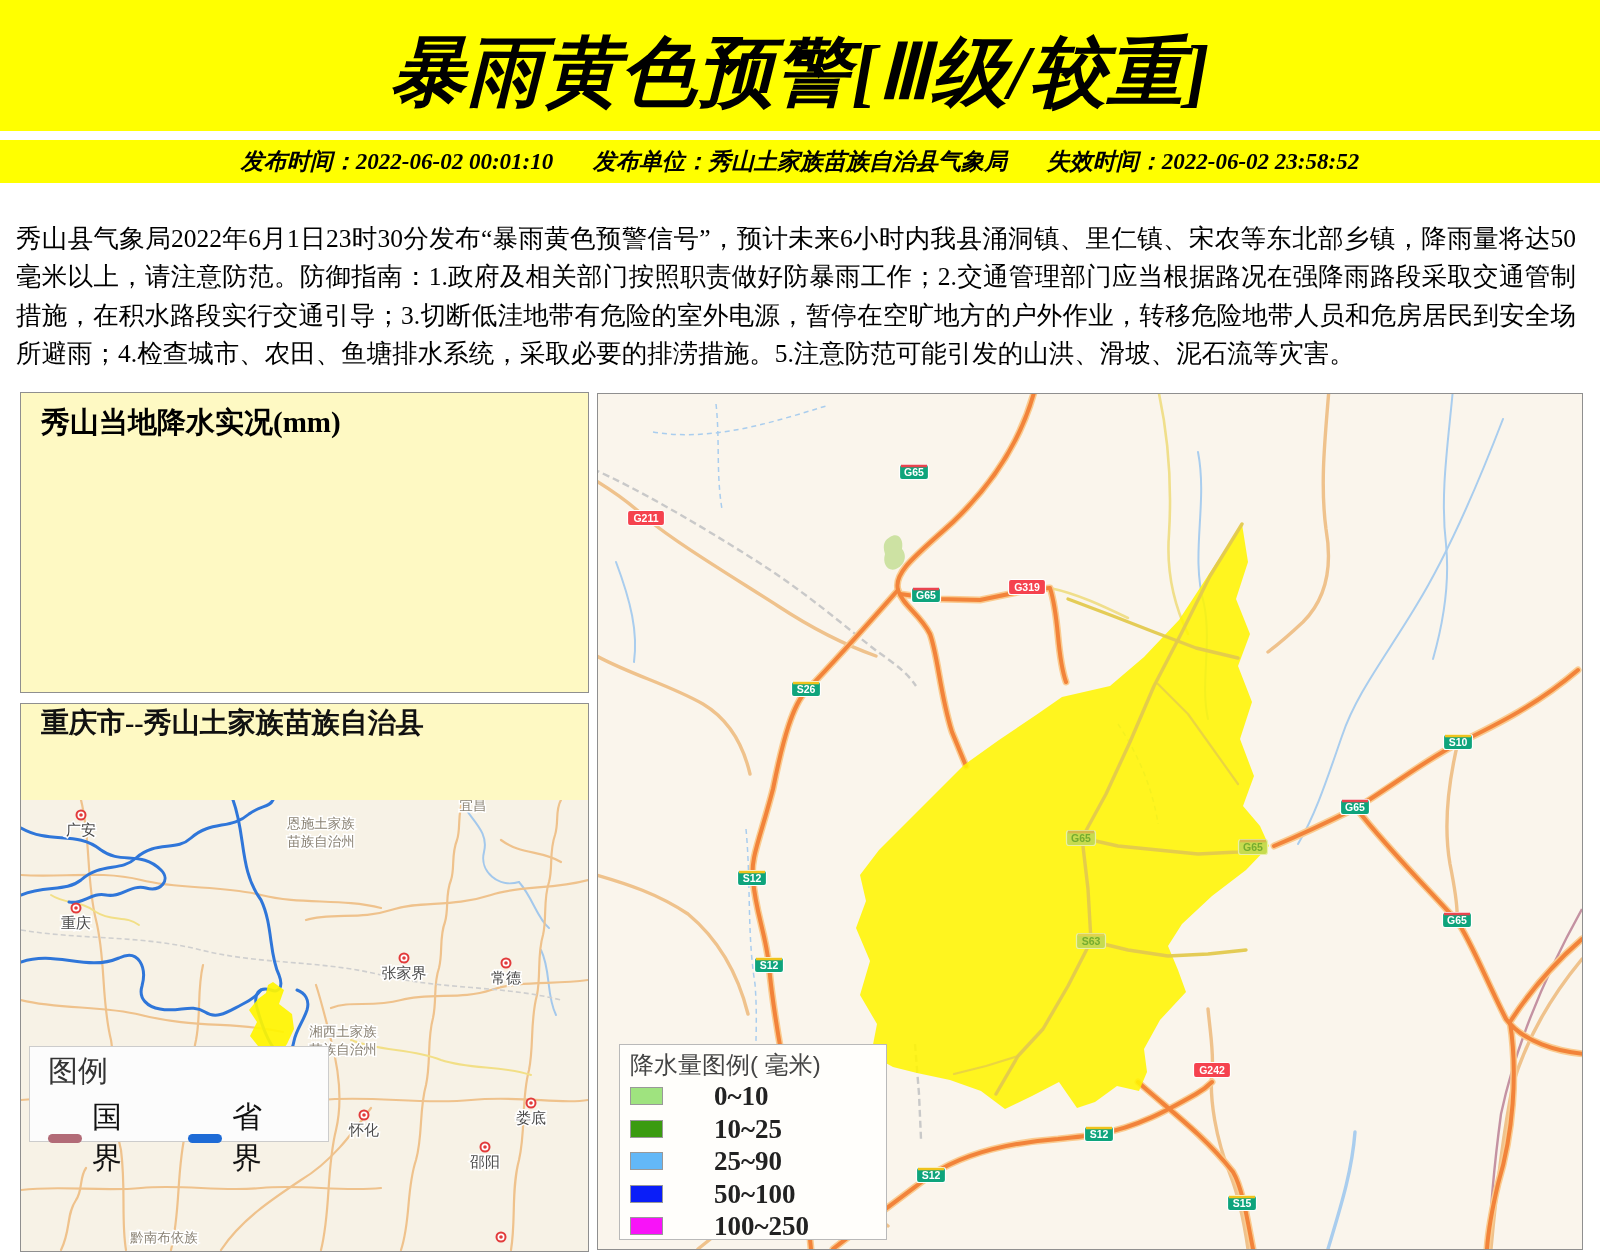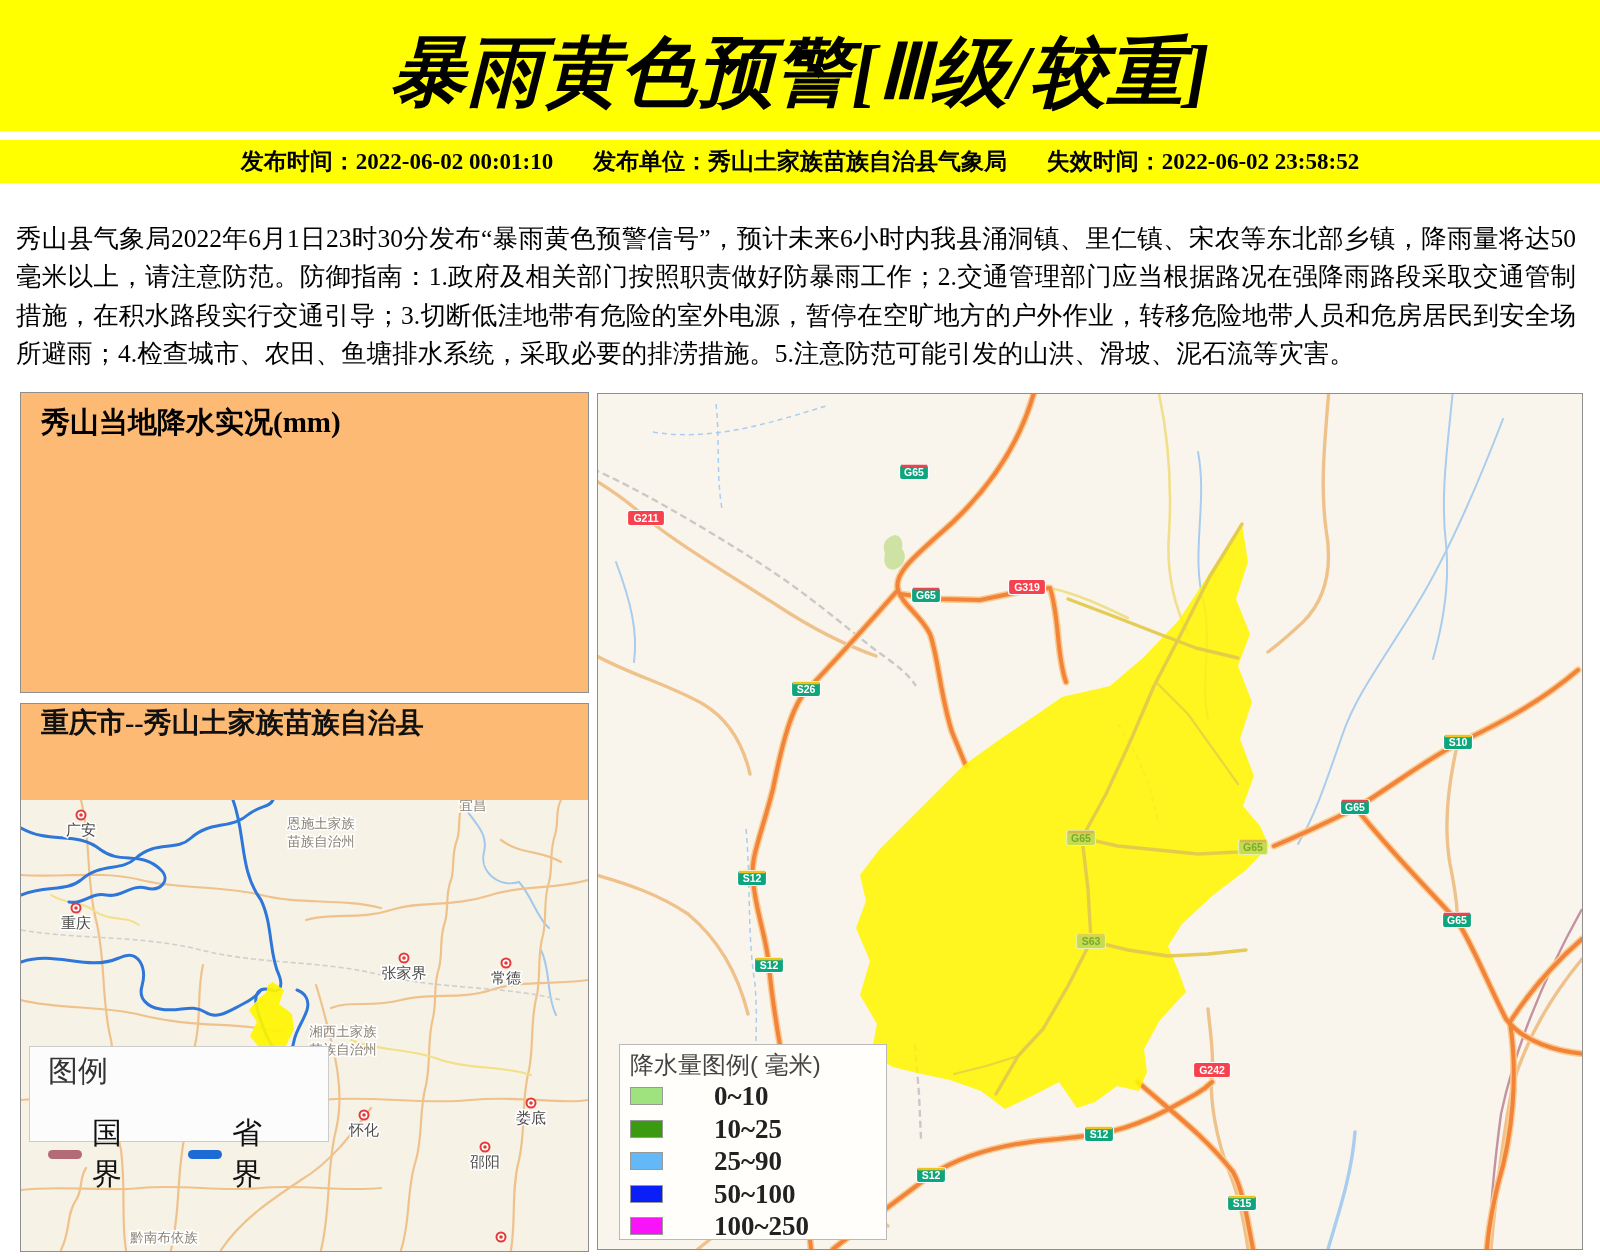--- a/index.html
+++ b/index.html
@@ -19,27 +19,27 @@
   }
   .banner h1{
     margin:8px;font-size:76px;line-height:128px;font-weight:900;
     letter-spacing:1px;color:#000;font-style:italic;
   }
   .meta-band{
     position:absolute;left:0;top:140px;width:1600px;height:43px;
     background:var(--banner);text-align:center;font-size:23px;font-weight:bold;
     line-height:43px;white-space:nowrap;
   }
-  .meta-band .seg{margin:0 17px;}
+  .meta-band .seg{margin:0 17px;font-style:italic;}
   .description{
     position:absolute;left:16px;top:194px;width:1560px;
     font-size:25.5px;line-height:38.5px;text-align:justify;color:#000;
   }
   .panel{
-    position:absolute;border:1px solid #8f8f8f;background:#fdba74;
+    position:absolute;border:1px solid #8f8f8f;background:#fef9c3;
   }
   .panel-precip{left:20px;top:392px;width:569px;height:301px;}
   .panel-loc{left:20px;top:703px;width:569px;height:549px;}
   .panel-title{
     font-size:29px;font-weight:bold;color:#000;padding:12px 0 0 20px;line-height:34px;
   }
   .panel-subtitle{
     font-size:28px;font-weight:bold;color:#111;padding:2px 0 0 20px;line-height:34px;
   }
   .smallmap-wrap{
@@ -74,21 +74,21 @@
   .map-legend .lg-title{font-size:24px;color:#444;line-height:30px;font-family:"Liberation Sans",sans-serif;}
   .map-legend .lg-row{display:flex;align-items:center;height:32.5px;}
   .map-legend .lg-swatch{width:33px;height:18px;border:1px solid #999;margin-right:7px;flex:none;}
   .map-legend .lg-label{font-size:27px;font-weight:bold;color:#222;line-height:28px;margin-left:44px;}
   
   .smap-legend{
     position:absolute;left:8px;top:246px;width:300px;height:96px;
     background:#FCFCFC;border:1px solid #ccc;z-index:6;padding:6px 0 12px 18px;
   }
   .smap-legend .lg-title{font-size:30px;color:#333;line-height:36px;font-family:"Liberation Sans",sans-serif;}
-  .smap-legend .lg-items{display:flex;align-items:flex-end;margin-top:24px;}
+  .smap-legend .lg-items{display:flex;align-items:flex-end;margin-top:8px;}
   .smap-legend .lg-item{display:flex;align-items:center;margin-right:42px;}
   .smap-legend .line-swatch{width:34px;height:9px;border-radius:4.5px;margin-right:10px;flex:none;}
   .smap-legend .lg-label{font-size:30px;color:#111;}
 </style>
 </head>
 <body>
 
 <header class="banner">
   <h1>暴雨黄色预警[Ⅲ级/较重]</h1>
 </header>

